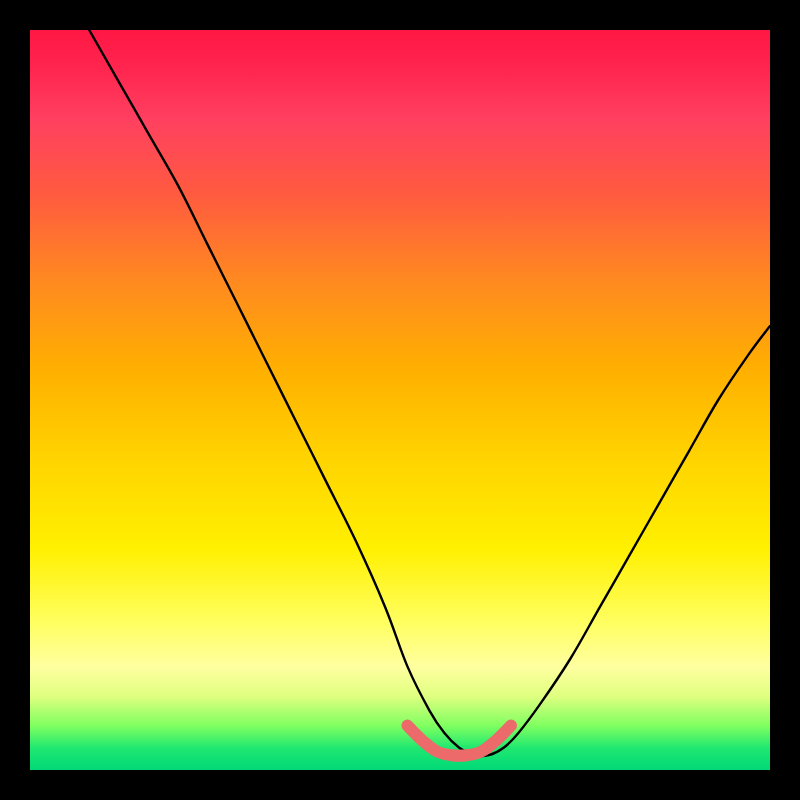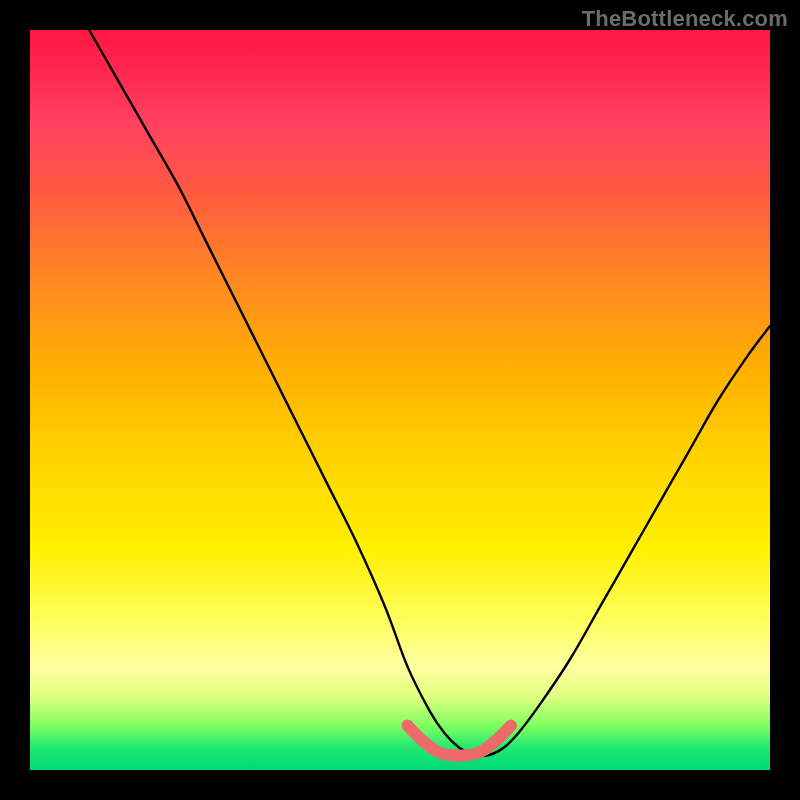--- a/index.html
+++ b/index.html
@@ -48,21 +48,20 @@
     left: 0;
     top: 0;
     width: 740px;
     height: 740px;
   }
 </style>
 </head>
 <body>
 
 <div class="chart-container">
-  <div class="watermark">TheBottleneck.com</div>
   <div class="plot-area">
     <svg class="curve" viewBox="0 0 740 740" preserveAspectRatio="none">
       <g>
         <path id="curve-path" fill="none" stroke="#000000" stroke-width="2.4" stroke-linecap="round" d="M 59.2,0 C 64.528,9.323999999999991 78.14399999999999,33.15199999999995 88.8,51.799999999999955 C 99.456,70.44799999999995 107.744,84.95200000000003 118.4,103.60000000000002 C 129.056,122.24800000000002 137.344,135.42 148,155.39999999999998 C 158.656,175.37999999999997 166.944,193.288 177.6,214.60000000000002 C 188.256,235.91200000000003 196.544,252.48800000000003 207.20000000000002,273.8 C 217.85600000000002,295.11199999999997 226.144,311.68799999999993 236.8,332.99999999999994 C 247.45600000000002,354.31199999999995 255.74399999999997,370.88800000000003 266.4,392.20000000000005 C 277.056,413.51200000000006 285.344,430.08799999999997 296,451.4 C 306.656,472.712 314.944,487.956 325.6,510.6 C 336.25600000000003,533.244 345.876,554.556 355.2,577.2 C 364.524,599.844 369.408,617.752 377.40000000000003,636.4 C 385.39200000000005,655.048 392.94,668.8119999999999 399.6,680.8 C 406.26000000000005,692.788 409.07200000000006,696.34 414.40000000000003,703 C 419.728,709.66 423.872,713.804 429.2,717.8 C 434.52799999999996,721.7959999999999 438.67199999999997,723.868 444,725.2 C 449.32800000000003,726.532 453.472,726.532 458.8,725.2 C 464.12800000000004,723.868 468.272,721.7959999999999 473.6,717.8 C 478.92800000000005,713.804 481.74000000000007,710.992 488.40000000000003,703 C 495.06,695.008 501.276,686.72 510.59999999999997,673.4 C 519.924,660.0799999999999 529.5439999999999,646.316 540.1999999999999,629 C 550.856,611.684 559.144,595.8480000000001 569.8000000000001,577.2 C 580.4560000000001,558.552 588.7440000000001,544.048 599.4000000000001,525.4 C 610.056,506.75199999999995 618.344,492.248 629,473.6 C 639.656,454.95200000000006 647.944,440.44800000000004 658.6,421.8 C 669.2560000000001,403.152 677.5440000000001,387.31600000000003 688.2,370 C 698.856,352.68399999999997 708.476,338.91999999999996 717.8,325.59999999999997 C 727.1239999999999,312.28 736.004,301.328 740,296"></path>
       </g>
       <g>
         <path id="optimal-path" fill="none" stroke="#ec6a6a" stroke-width="12" stroke-linecap="round" stroke-linejoin="round" d="M 377.40000000000003,695.6 C 380.064,698.264 386.872,705.7379999999999 392.20000000000005,710.4 C 397.5280000000001,715.062 401.6720000000001,718.836 407.00000000000006,721.5 C 412.32800000000003,724.164 416.472,724.534 421.79999999999995,725.2 C 427.12799999999993,725.8660000000001 431.27199999999993,725.8660000000001 436.59999999999997,725.2 C 441.928,724.534 446.07199999999995,724.164 451.4,721.5 C 456.728,718.836 460.87199999999996,715.062 466.2,710.4 C 471.528,705.7379999999999 478.336,698.264 481,695.6"></path>
       </g>
     </svg>
   </div>

